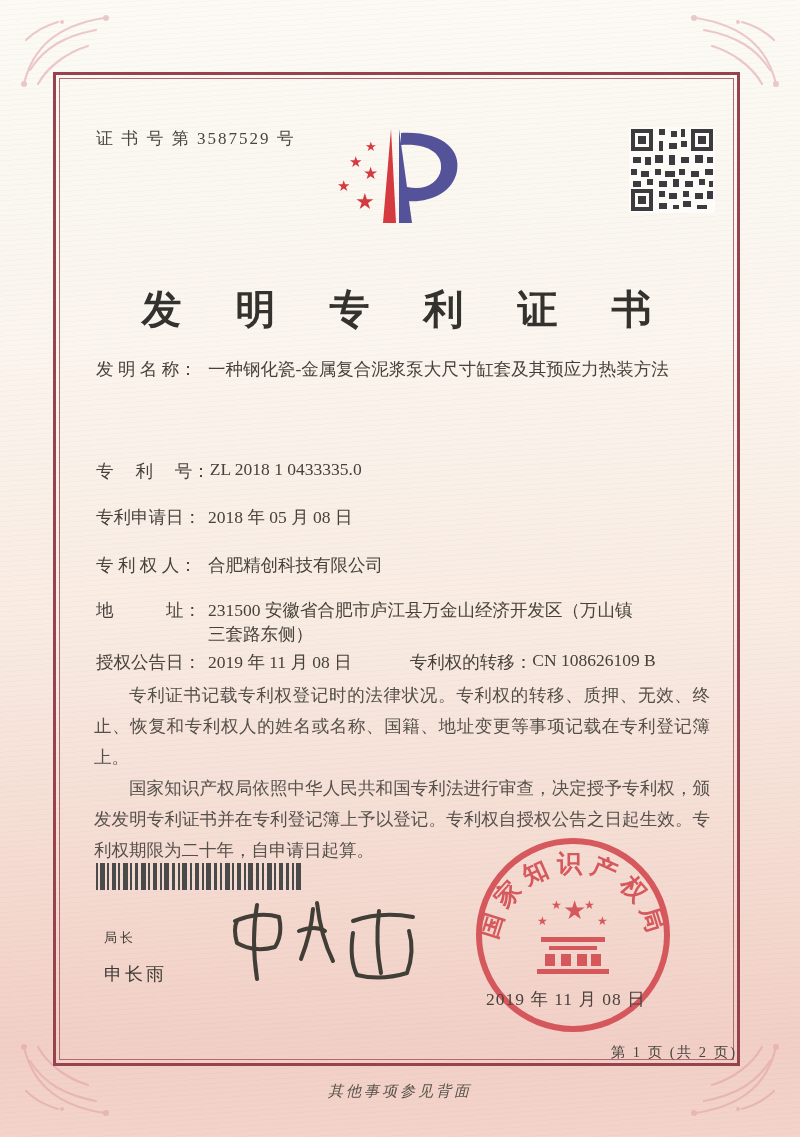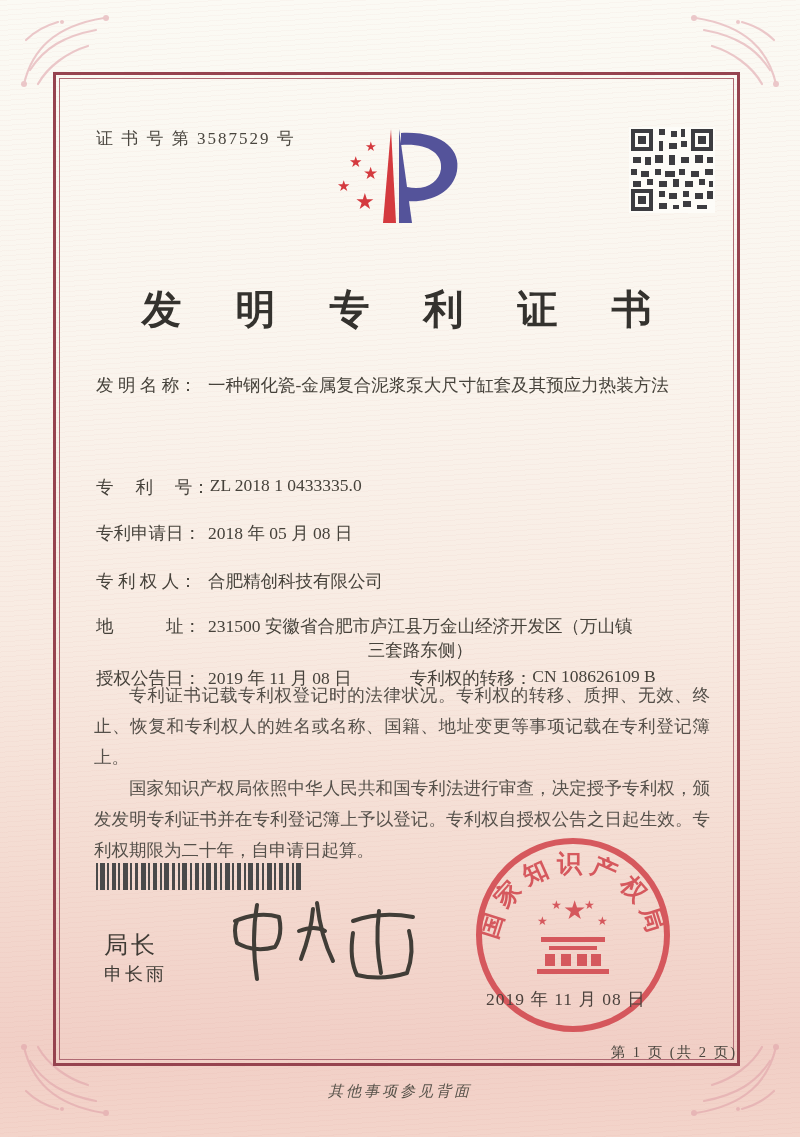--- a/index.html
+++ b/index.html
@@ -23,28 +23,28 @@
   }
   #frame-inner{
     position:absolute;inset:3px;border:1px solid #b06a74;
   }
   .abs{position:absolute;}
   #cert-no{left:40px;top:52px;font-size:17px;color:#4a463f;letter-spacing:2px;}
   #logo{left:263px;top:48px;width:160px;height:110px;}
   #qr{left:573px;top:52px;width:86px;height:86px;}
   #title{left:0;top:172px;width:100%;text-align:center;font-size:40px;font-weight:bold;
          color:#34322e;letter-spacing:22px;text-indent:22px;margin-top:35px;}
-  .row{left:40px;right:34px;display:flex;font-size:17.5px;color:#46423b;margin-top:16px;}
+  .row{left:40px;right:34px;display:flex;font-size:17.5px;color:#46423b;}
   .row .lbl{flex:0 0 112px;white-space:pre;}
-  .row .val{white-space:pre-line;text-align:center;}
+  .row .val{white-space:pre-line;}
   .pair2{margin-left:58px;display:flex;}
   #paras{left:38px;top:605px;width:616px;font-size:17.5px;color:#55504a;}
   #paras p{margin:0;text-indent:2em;line-height:31px;text-align:justify;}
   #barcode{left:40px;top:788px;width:208px;height:27px;}
-  #director-label{left:48px;top:854px;font-size:24px;color:#3f3b35;letter-spacing:3px;}
+  #director-label{left:48px;top:854px;font-size:13px;color:#3f3b35;letter-spacing:3px;}
   #director-name{left:48px;top:887px;font-size:18px;color:#3f3b35;letter-spacing:3px;}
   #signature{left:165px;top:812px;width:210px;height:110px;}
   #seal{left:415px;top:758px;width:204px;height:204px;opacity:.88;}
   #seal-date{left:430px;top:912px;width:180px;font-size:17.5px;color:#4c423d;letter-spacing:1px;white-space:nowrap;}
   #page-info{left:0;top:968px;width:100%;text-align:right;font-size:14.5px;color:#4a453e;letter-spacing:2px;}
   #back-note{left:0;top:1082px;width:100%;text-align:center;font-size:15px;color:#57524a;letter-spacing:3px;font-style:italic;}
   .star{fill:#d43a3f;}
 </style>
 </head>
 <body>

